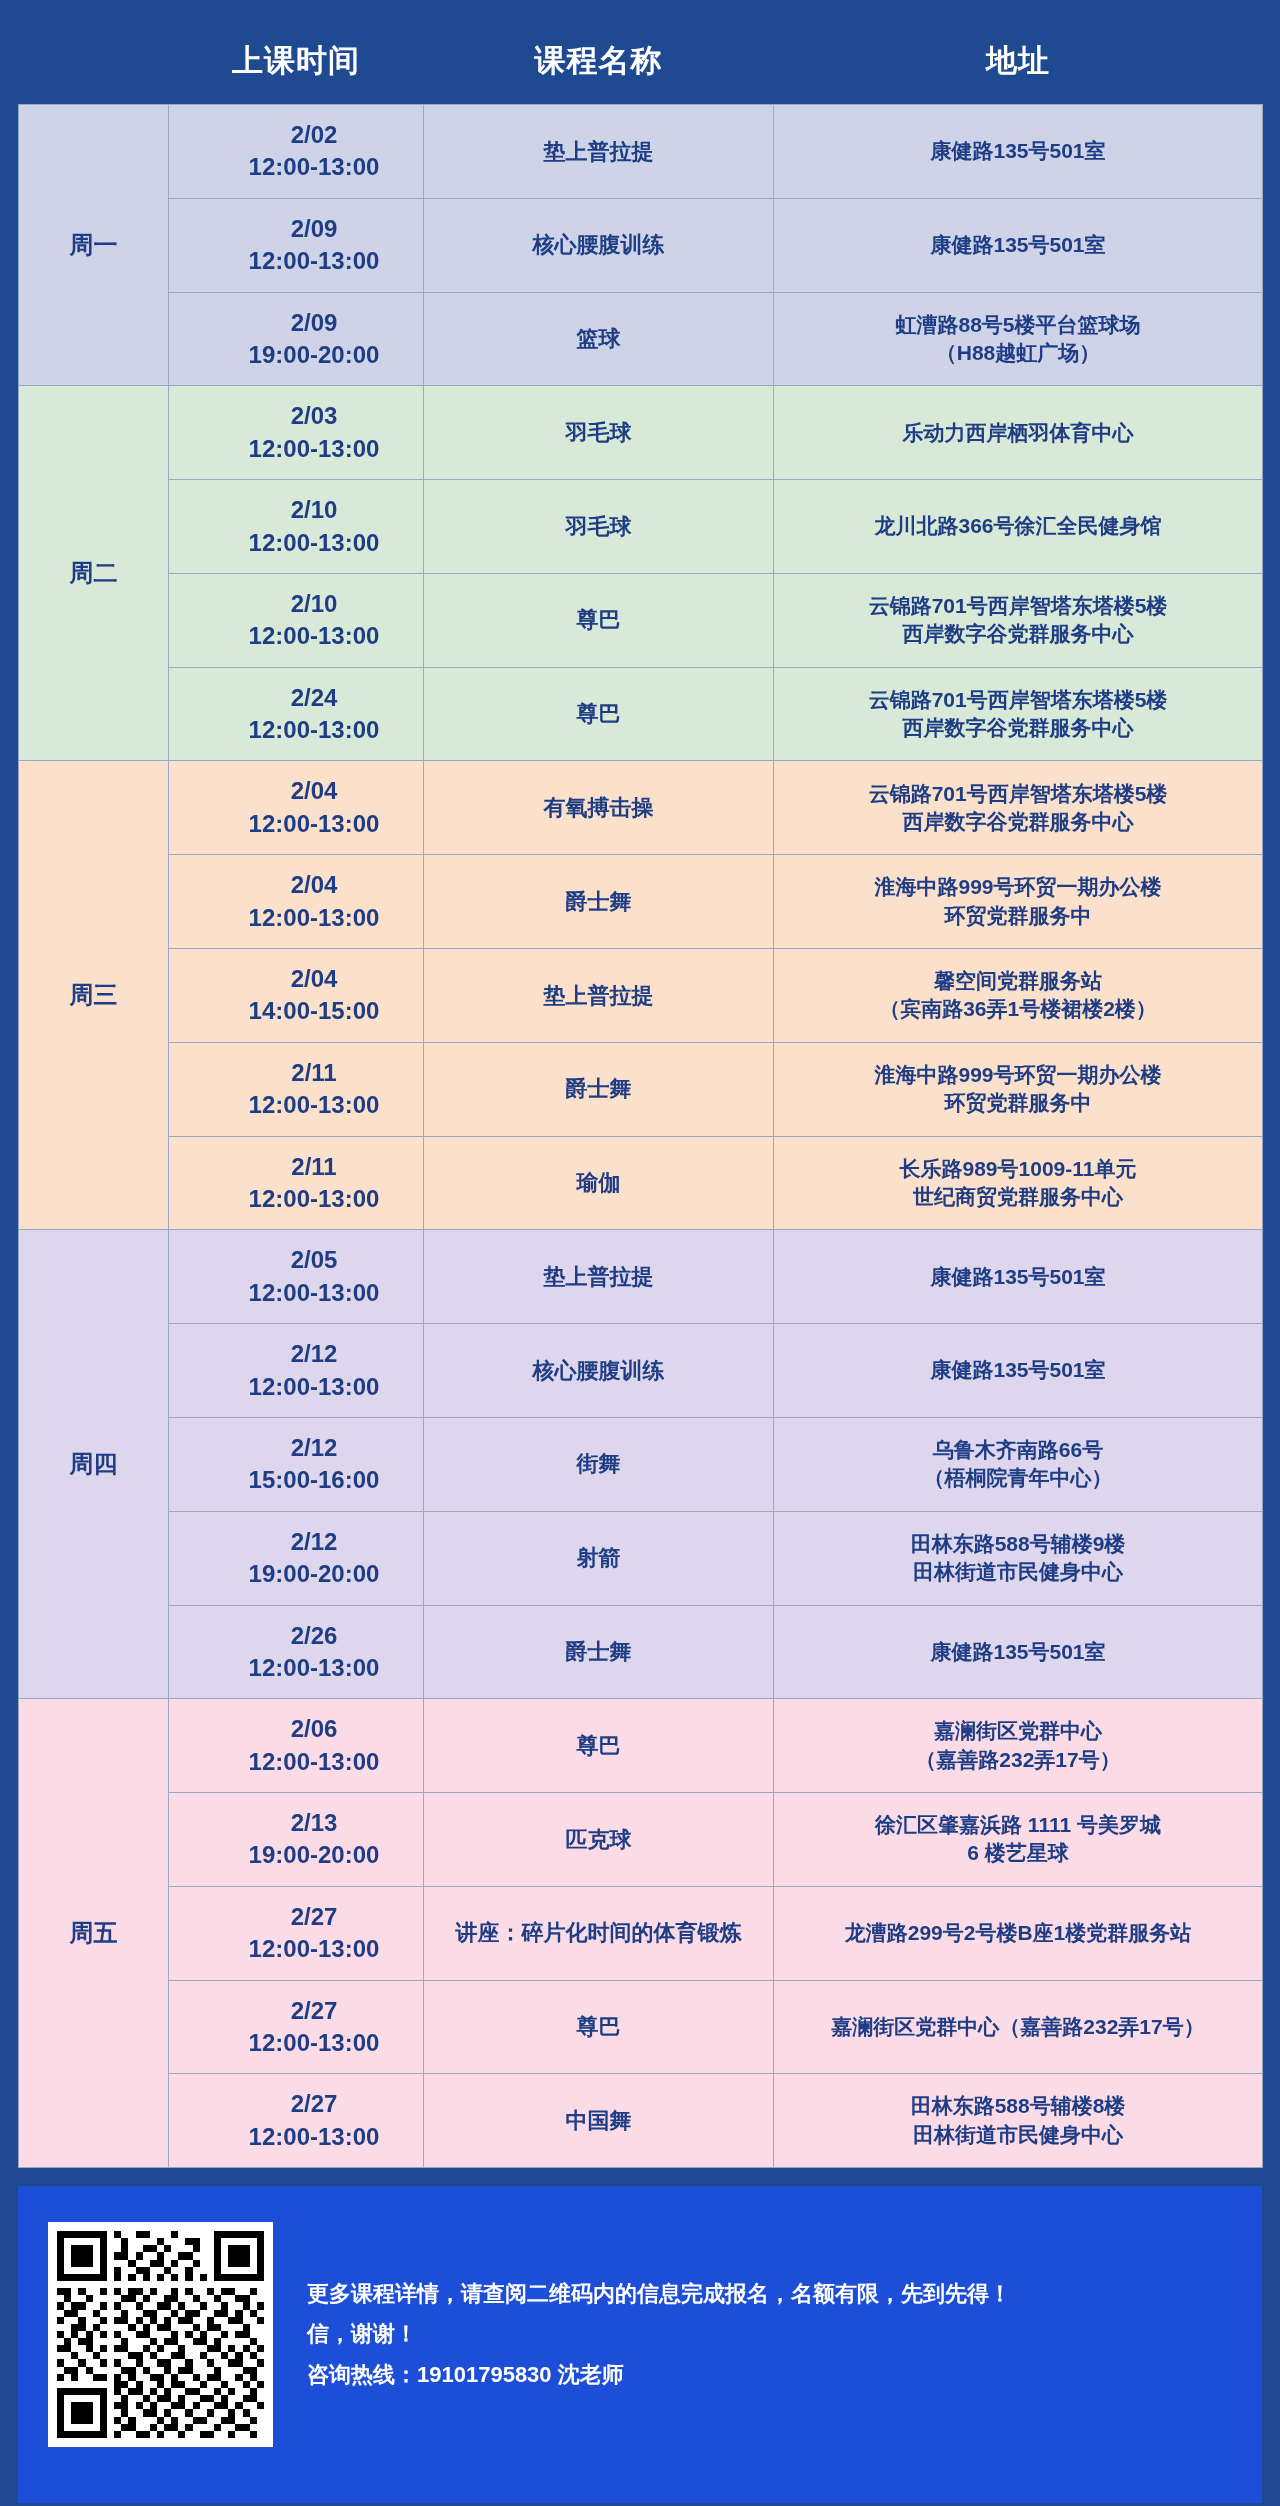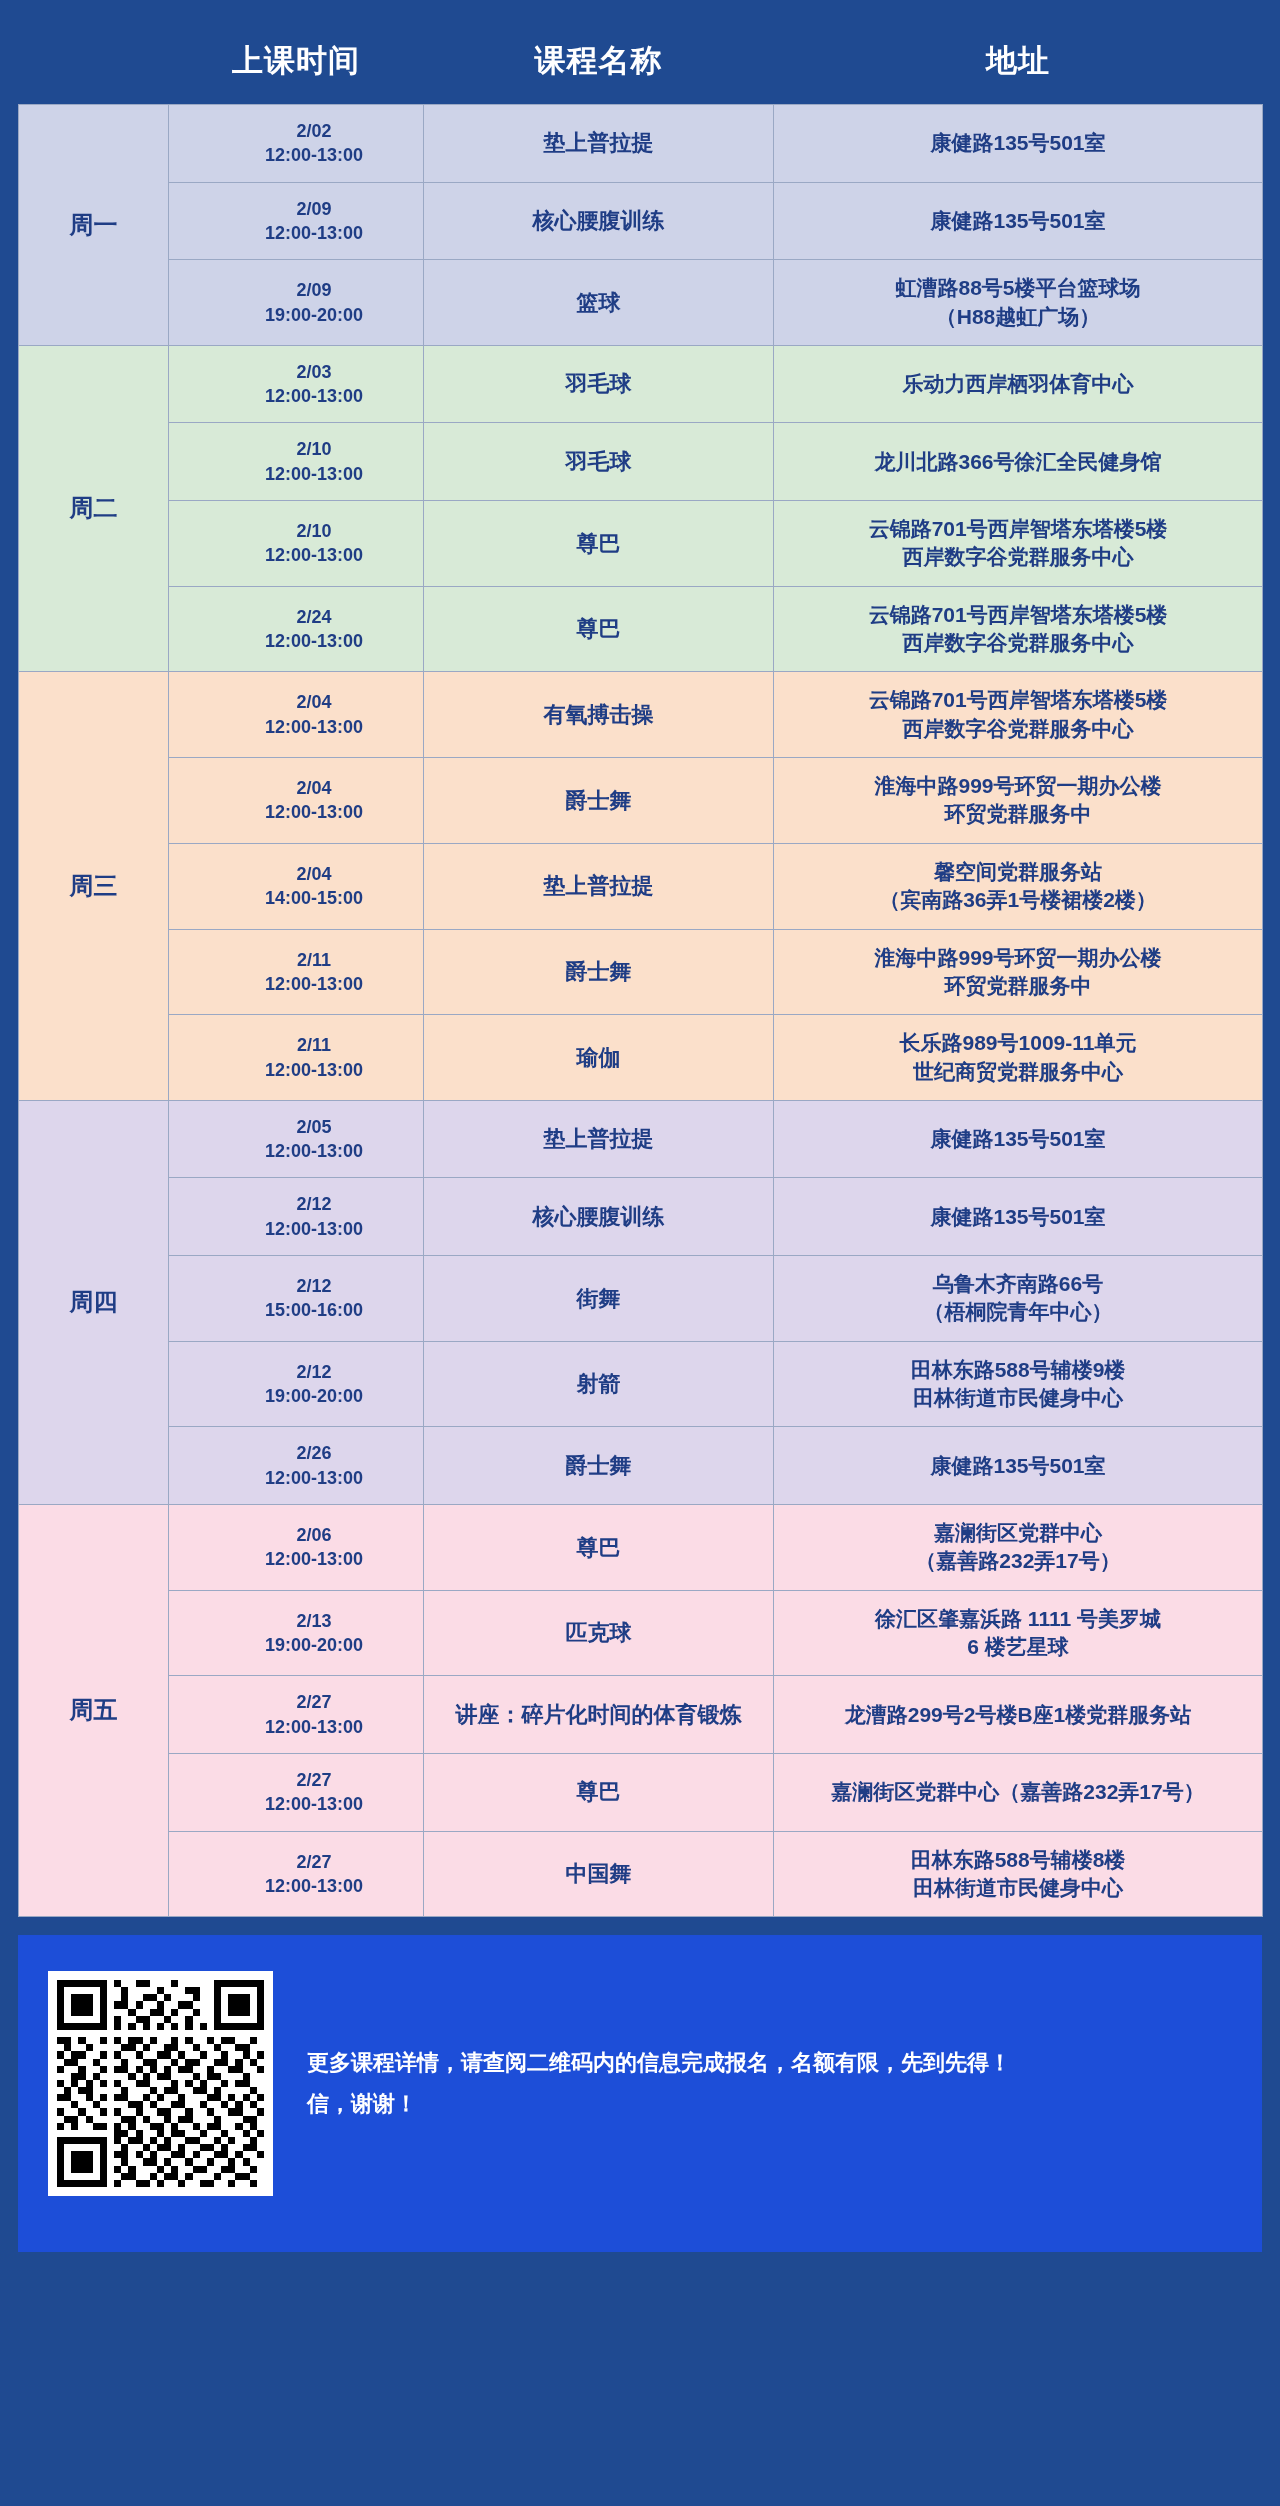--- a/index.html
+++ b/index.html
@@ -40,21 +40,21 @@
     color: #1f3d85;
     font-size: 21px;
     font-weight: bold;
     line-height: 1.35;
     padding: 14px 8px;
   }
   td.daycell {
     font-size: 24px;
     font-weight: bold;
   }
-  td.timecell { font-size: 18px; padding-left: 44px; }
+  td.timecell { font-size: 24px; padding-left: 44px; }
   td.namecell { font-size: 22px; }
   td.addrcell { font-size: 21px; }
 
   
   .g-mon td { background: #ced3e8; }
   .g-tue td { background: #d8ead7; }
   .g-wed td { background: #fbe0cb; }
   .g-thu td { background: #ddd6ec; }
   .g-fri td { background: #fbdce6; }
 
@@ -575,14 +575,15 @@
           <rect x="17" y="28" width="1" height="1"></rect>
         <rect x="20" y="28" width="2" height="1"></rect>
           <rect x="24" y="28" width="1" height="1"></rect>
         <rect x="27" y="28" width="1" height="1"></rect>
       </g>
     </svg>
   </div>
   <div class="footer-text">
     <p>更多课程详情，请查阅二维码内的信息完成报名，名额有限，先到先得！</p>
     <p>信，谢谢！</p>
+    <p>咨询热线：19101795830 沈老师</p>
   </div>
 </div>
 
 </body></html>

